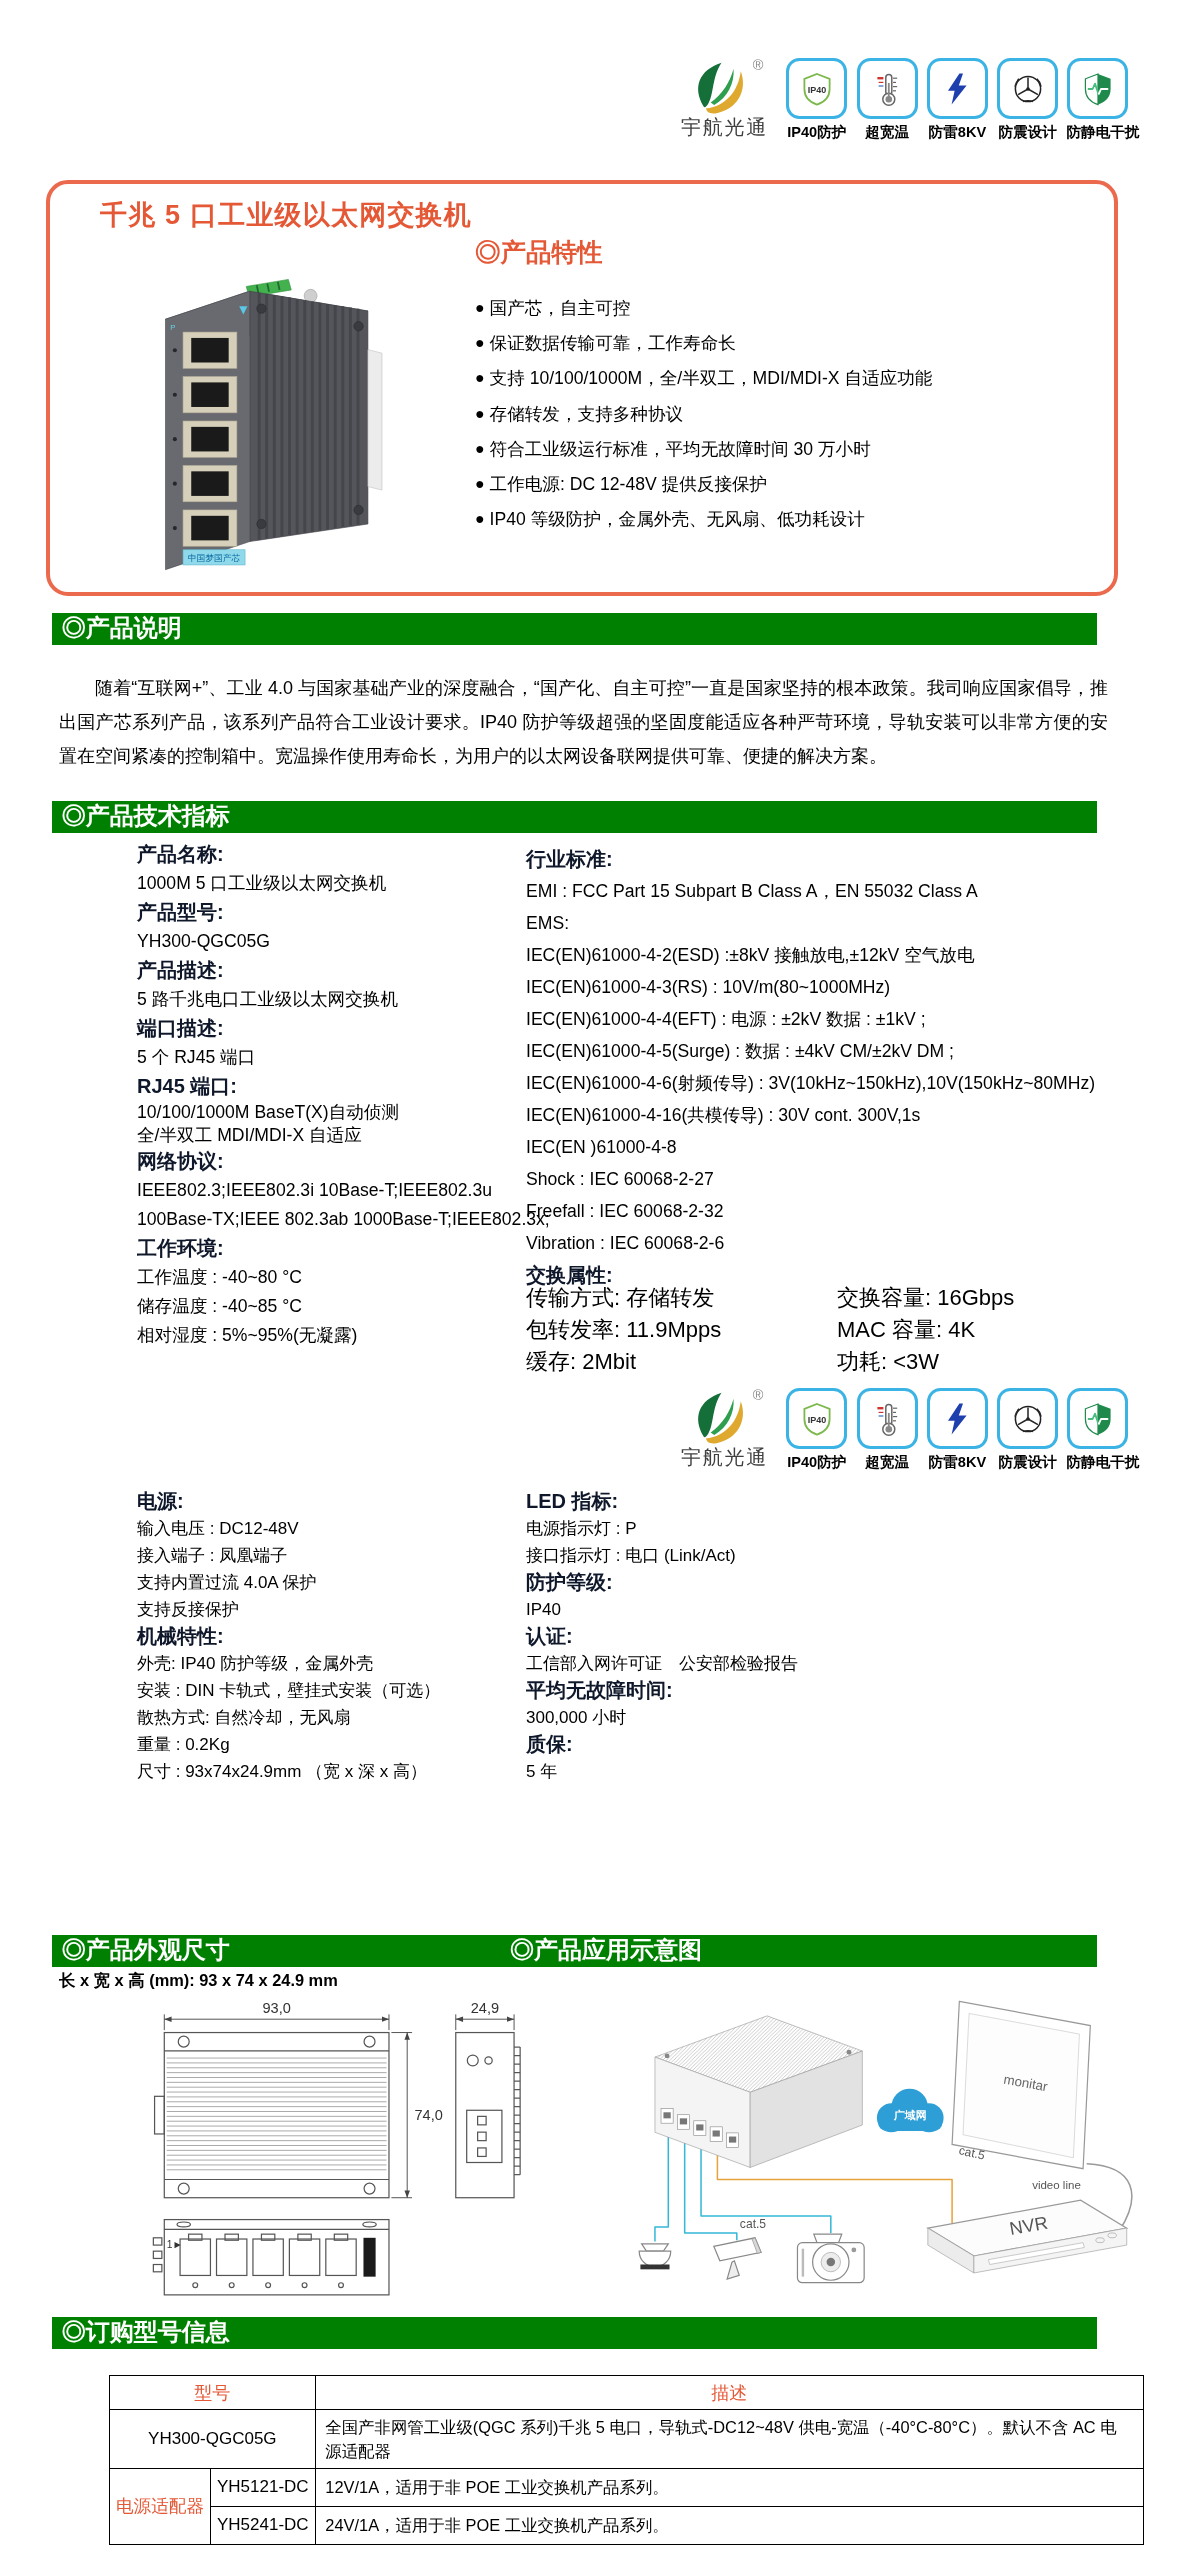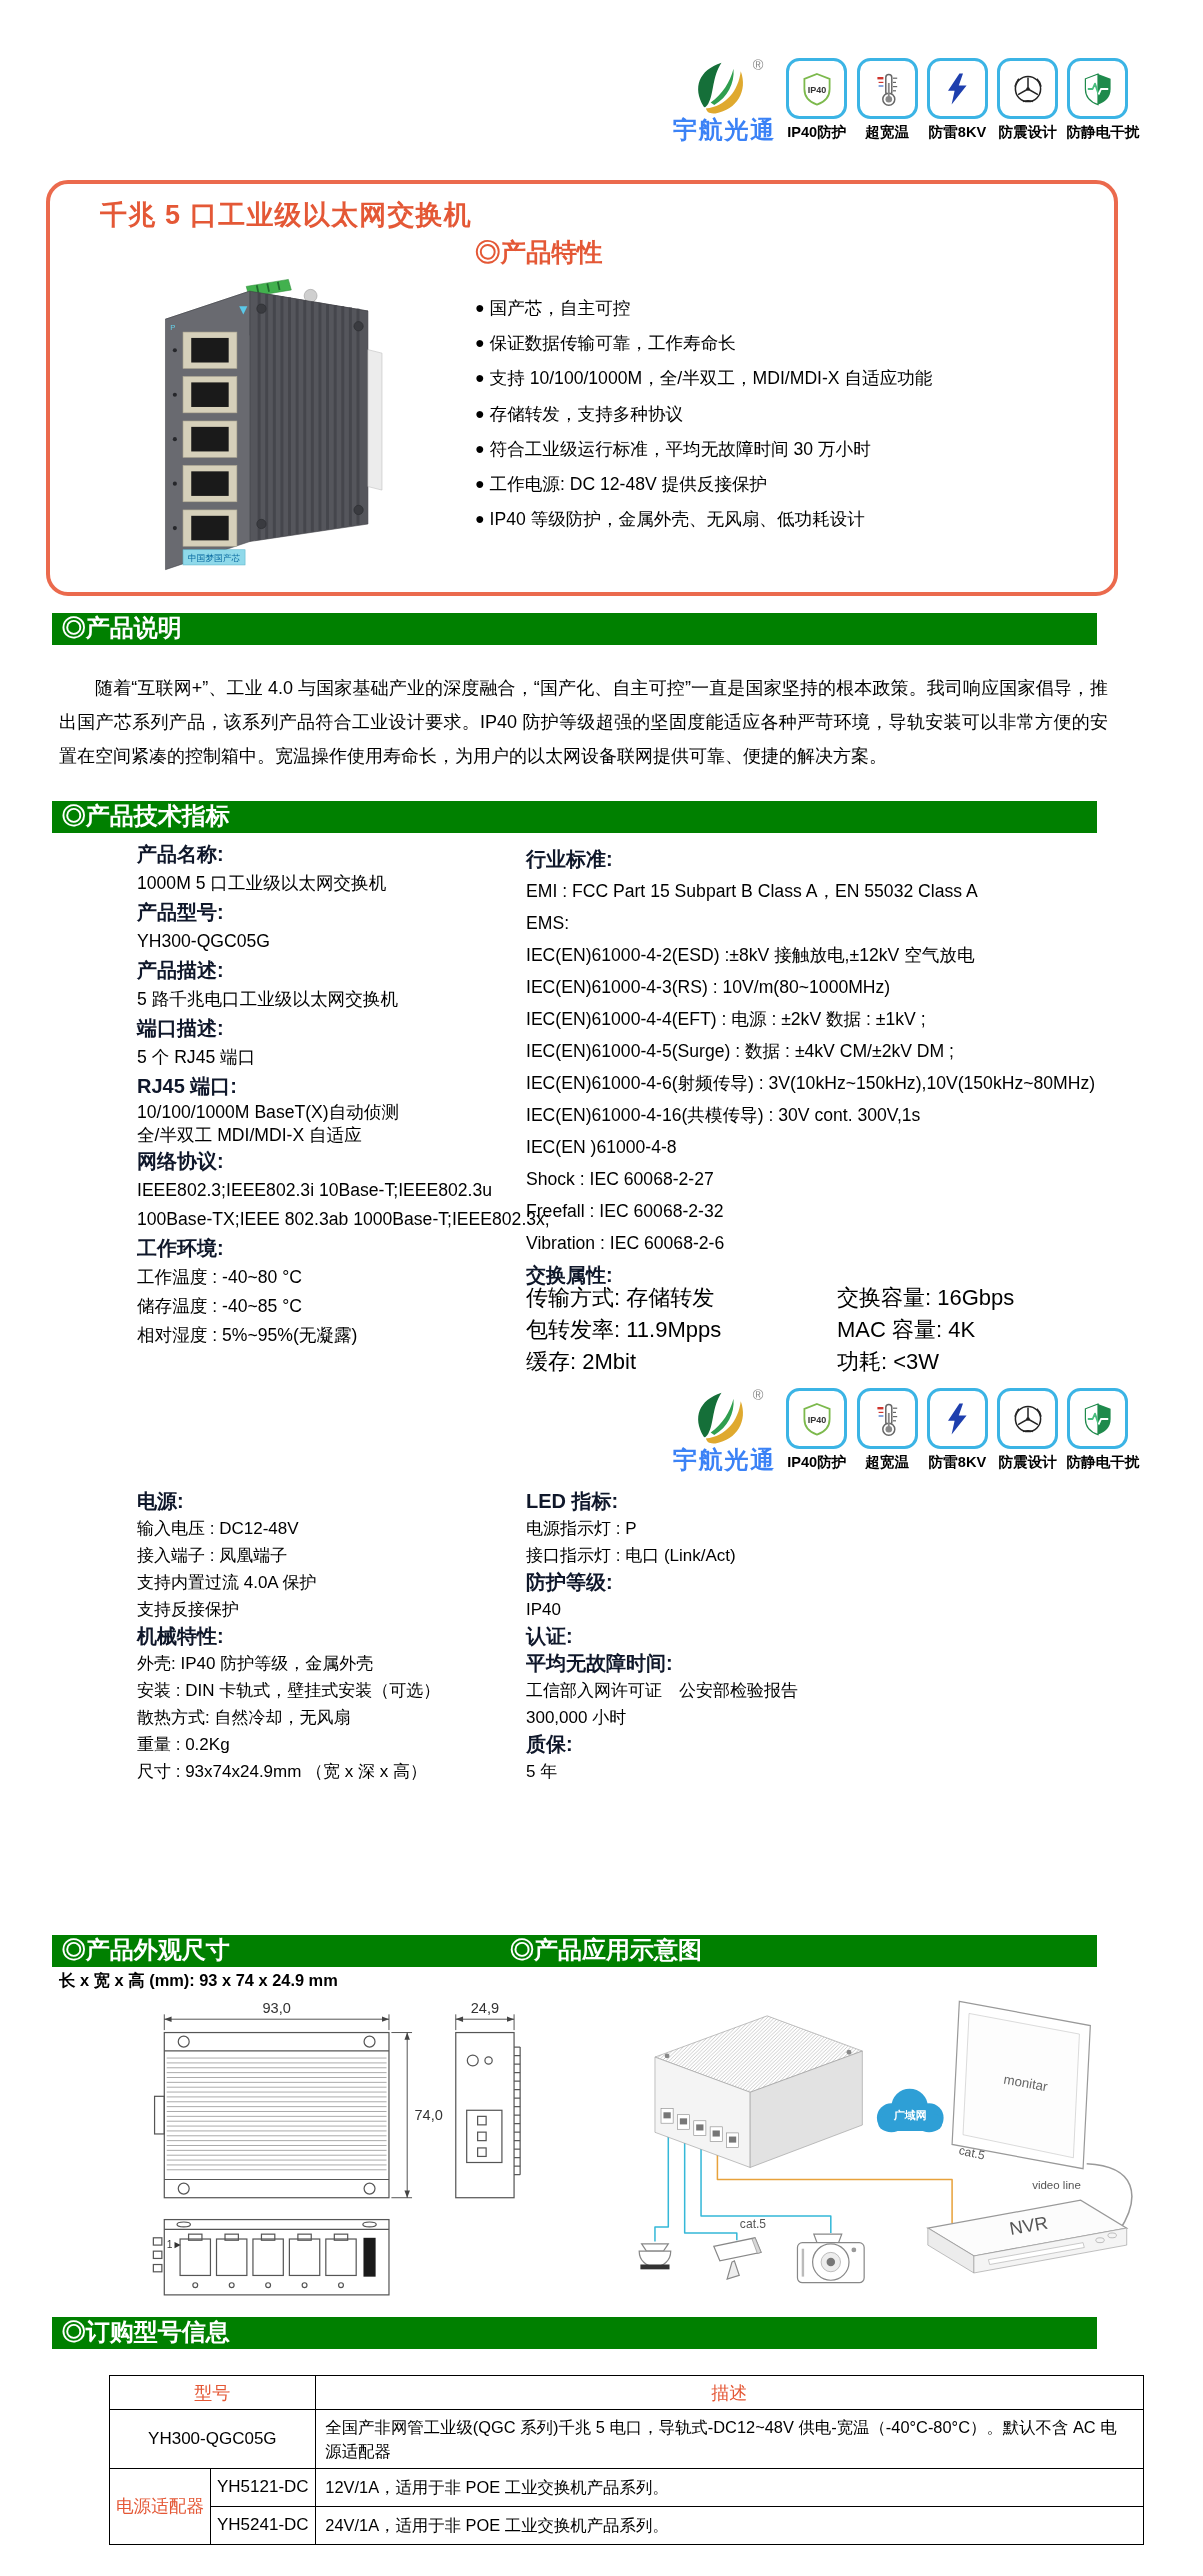--- a/index.html
+++ b/index.html
@@ -3,21 +3,21 @@
 <meta charset="utf-8">
 <style>
   html,body { margin:0; padding:0; background:#fff; }
   .page { position:relative; width:1204px; height:2576px; background:#fff;
           font-family:"Liberation Sans", sans-serif; color:#000; overflow:hidden; }
 
   
   .brand-row { position:absolute; left:671px; width:473px; display:flex; align-items:flex-start; gap:7.3px; }
   .brand-row.r1 { top:58px; } .brand-row.r2 { top:1388px; }
   .brand { width:107px; text-align:center; }
-  .brand-name { color:#3b82f6; font-size:24px; font-weight:bold; letter-spacing:1.8px; margin-top:-4.9px; white-space:nowrap; }
+  .brand-name { color:#404040; font-size:20px; font-weight:normal; letter-spacing:1.8px; margin-top:-4.9px; white-space:nowrap; }
   .badge { width:63px; text-align:center; }
   .badge-box { width:55px; height:55px; border:3px solid #3BB4E5; border-radius:13.4px; margin:0 auto;
                display:flex; align-items:center; justify-content:center; background:#fff; }
   .badge-label { font-size:14.6px; font-weight:bold; margin-top:3.6px; white-space:nowrap; }
 
   
   .hero-box { position:absolute; left:46px; top:180px; width:1064px; height:408px;
               border:4.9px solid #EB6A4D; border-radius:22px; }
   .hero-title { position:absolute; left:50px; top:13.4px; font-size:27px; font-weight:bold;
                 color:#E45836; letter-spacing:1.2px; white-space:nowrap; }
@@ -404,22 +404,22 @@
     <div class="ln">尺寸 : 93x74x24.9mm （宽 x 深 x 高）</div>
   </div>
 
   <div class="col c2r">
     <div class="ln l">LED 指标:</div>
     <div class="ln">电源指示灯 : P</div>
     <div class="ln">接口指示灯 : 电口 (Link/Act)</div>
     <div class="ln l">防护等级:</div>
     <div class="ln">IP40</div>
     <div class="ln l">认证:</div>
+    <div class="ln">工信部入网许可证　公安部检验报告</div>
     <div class="ln l">平均无故障时间:</div>
-    <div class="ln">工信部入网许可证　公安部检验报告</div>
     <div class="ln">300,000 小时</div>
     <div class="ln l">质保:</div>
     <div class="ln">5 年</div>
   </div>
 
   <div class="gbar bar-dims">
     <span>◎产品外观尺寸</span>
     <span class="h2">◎产品应用示意图</span>
   </div>
   <div class="size-line">长 x 宽 x 高 (mm): 93 x 74 x 24.9 mm</div>

